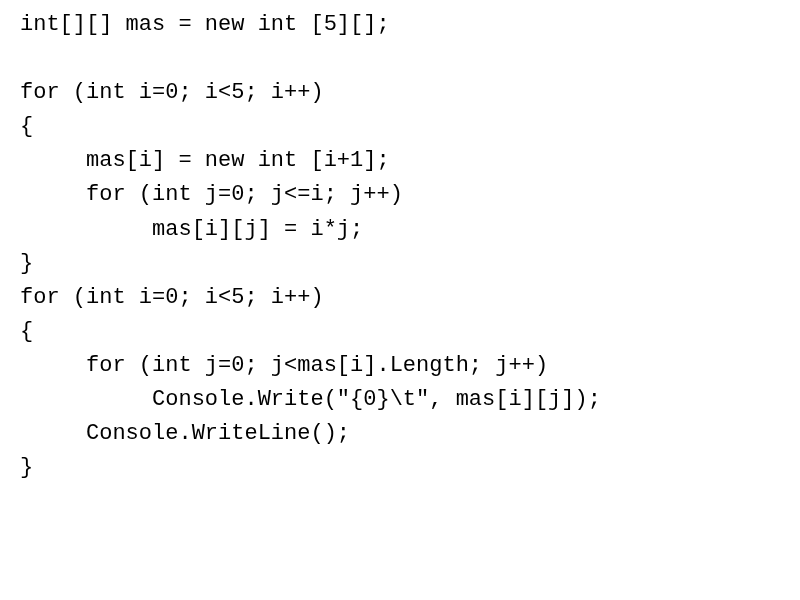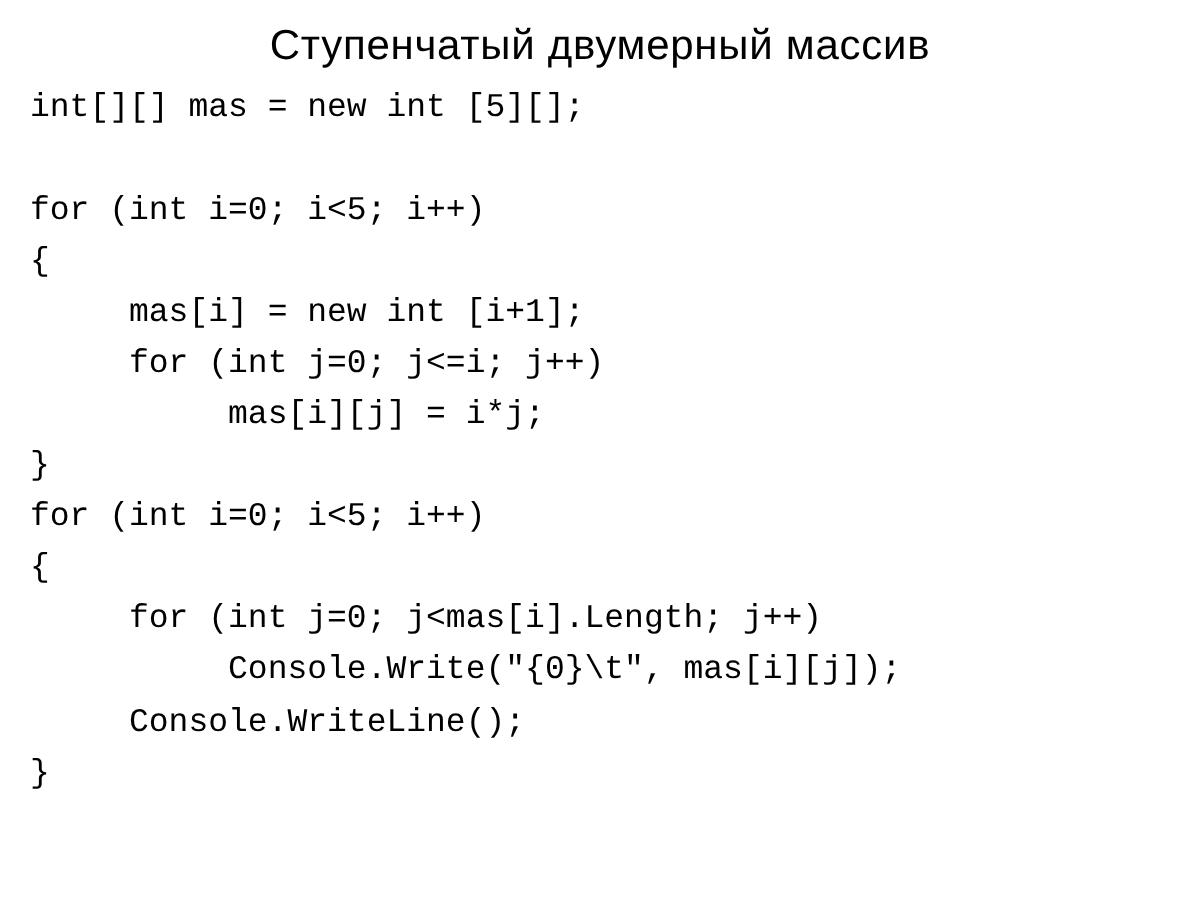--- a/index.html
+++ b/index.html
@@ -30,21 +30,20 @@
     font-family: "Courier New", Courier, monospace;
     font-size: 22px;
     line-height: 1.55;
     white-space: pre;
   }
 </style>
 </head>
 <body>
 
 <div class="page">
-  <h1 class="title">Ступенчатый двумерный массив</h1>
   <pre class="code">int[][] mas = new int [5][];
 
 for (int i=0; i&lt;5; i++)
 {
      mas[i] = new int [i+1];
      for (int j=0; j&lt;=i; j++)
           mas[i][j] = i*j;
 }
 for (int i=0; i&lt;5; i++)
 {

